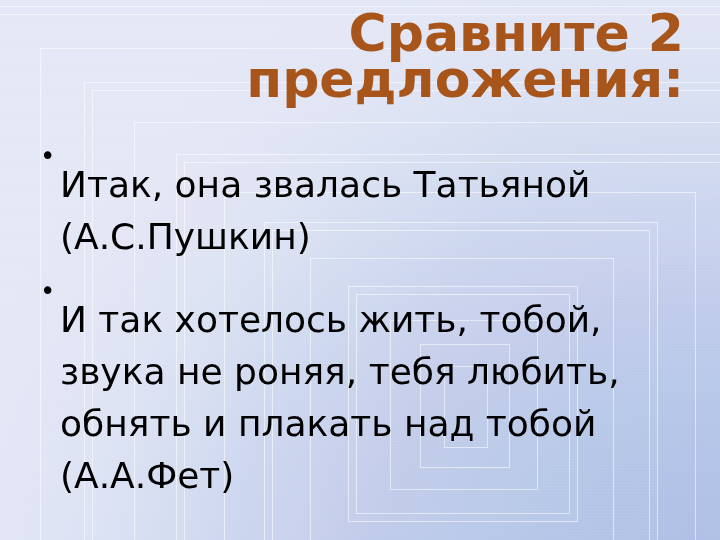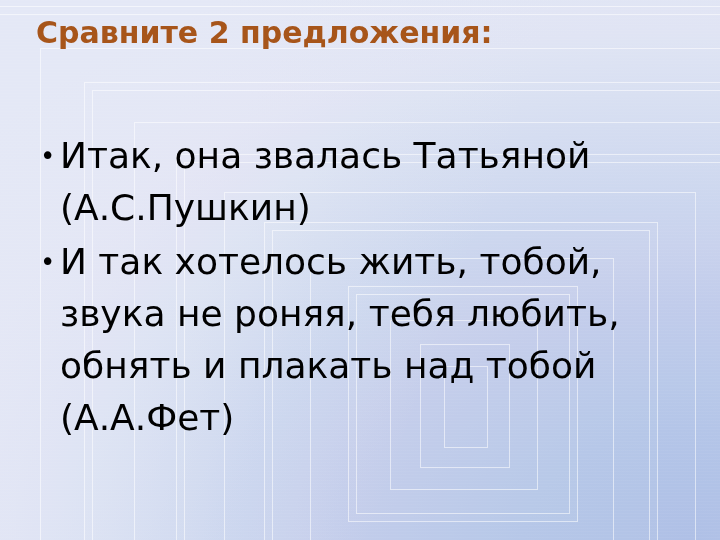--- a/index.html
+++ b/index.html
@@ -86,25 +86,25 @@
   .content {
     position: absolute;
     inset: 0;
   }
 
   #title {
     position: absolute;
     left: 36px;
     top: 10px;
     width: 648px;
-    text-align: left;
+    text-align: right;
     color: #A7551A;
     font-family: "DejaVu Sans", sans-serif;
     font-weight: bold;
-    font-size: 30px;
+    font-size: 52px;
     line-height: 46px;
     letter-spacing: 0px;
     white-space: pre-line;
   }
 
   #body {
     position: absolute;
     left: 30px;
     top: 130px;
     width: 660px;
@@ -129,20 +129,21 @@
     font-size: 26px;
     line-height: 52px;
     color: #000000;
     padding-left: 10px;
     box-sizing: border-box;
   }
 
   .bullet-text {
     flex: 1 1 auto;
     white-space: pre-line;
+    margin-top: 29px;
   }
 </style>
 </head>
 <body>
 
 <div id="slide">
 
   <div class="bg-base"></div>
   <div class="bg-wash"></div>
 

